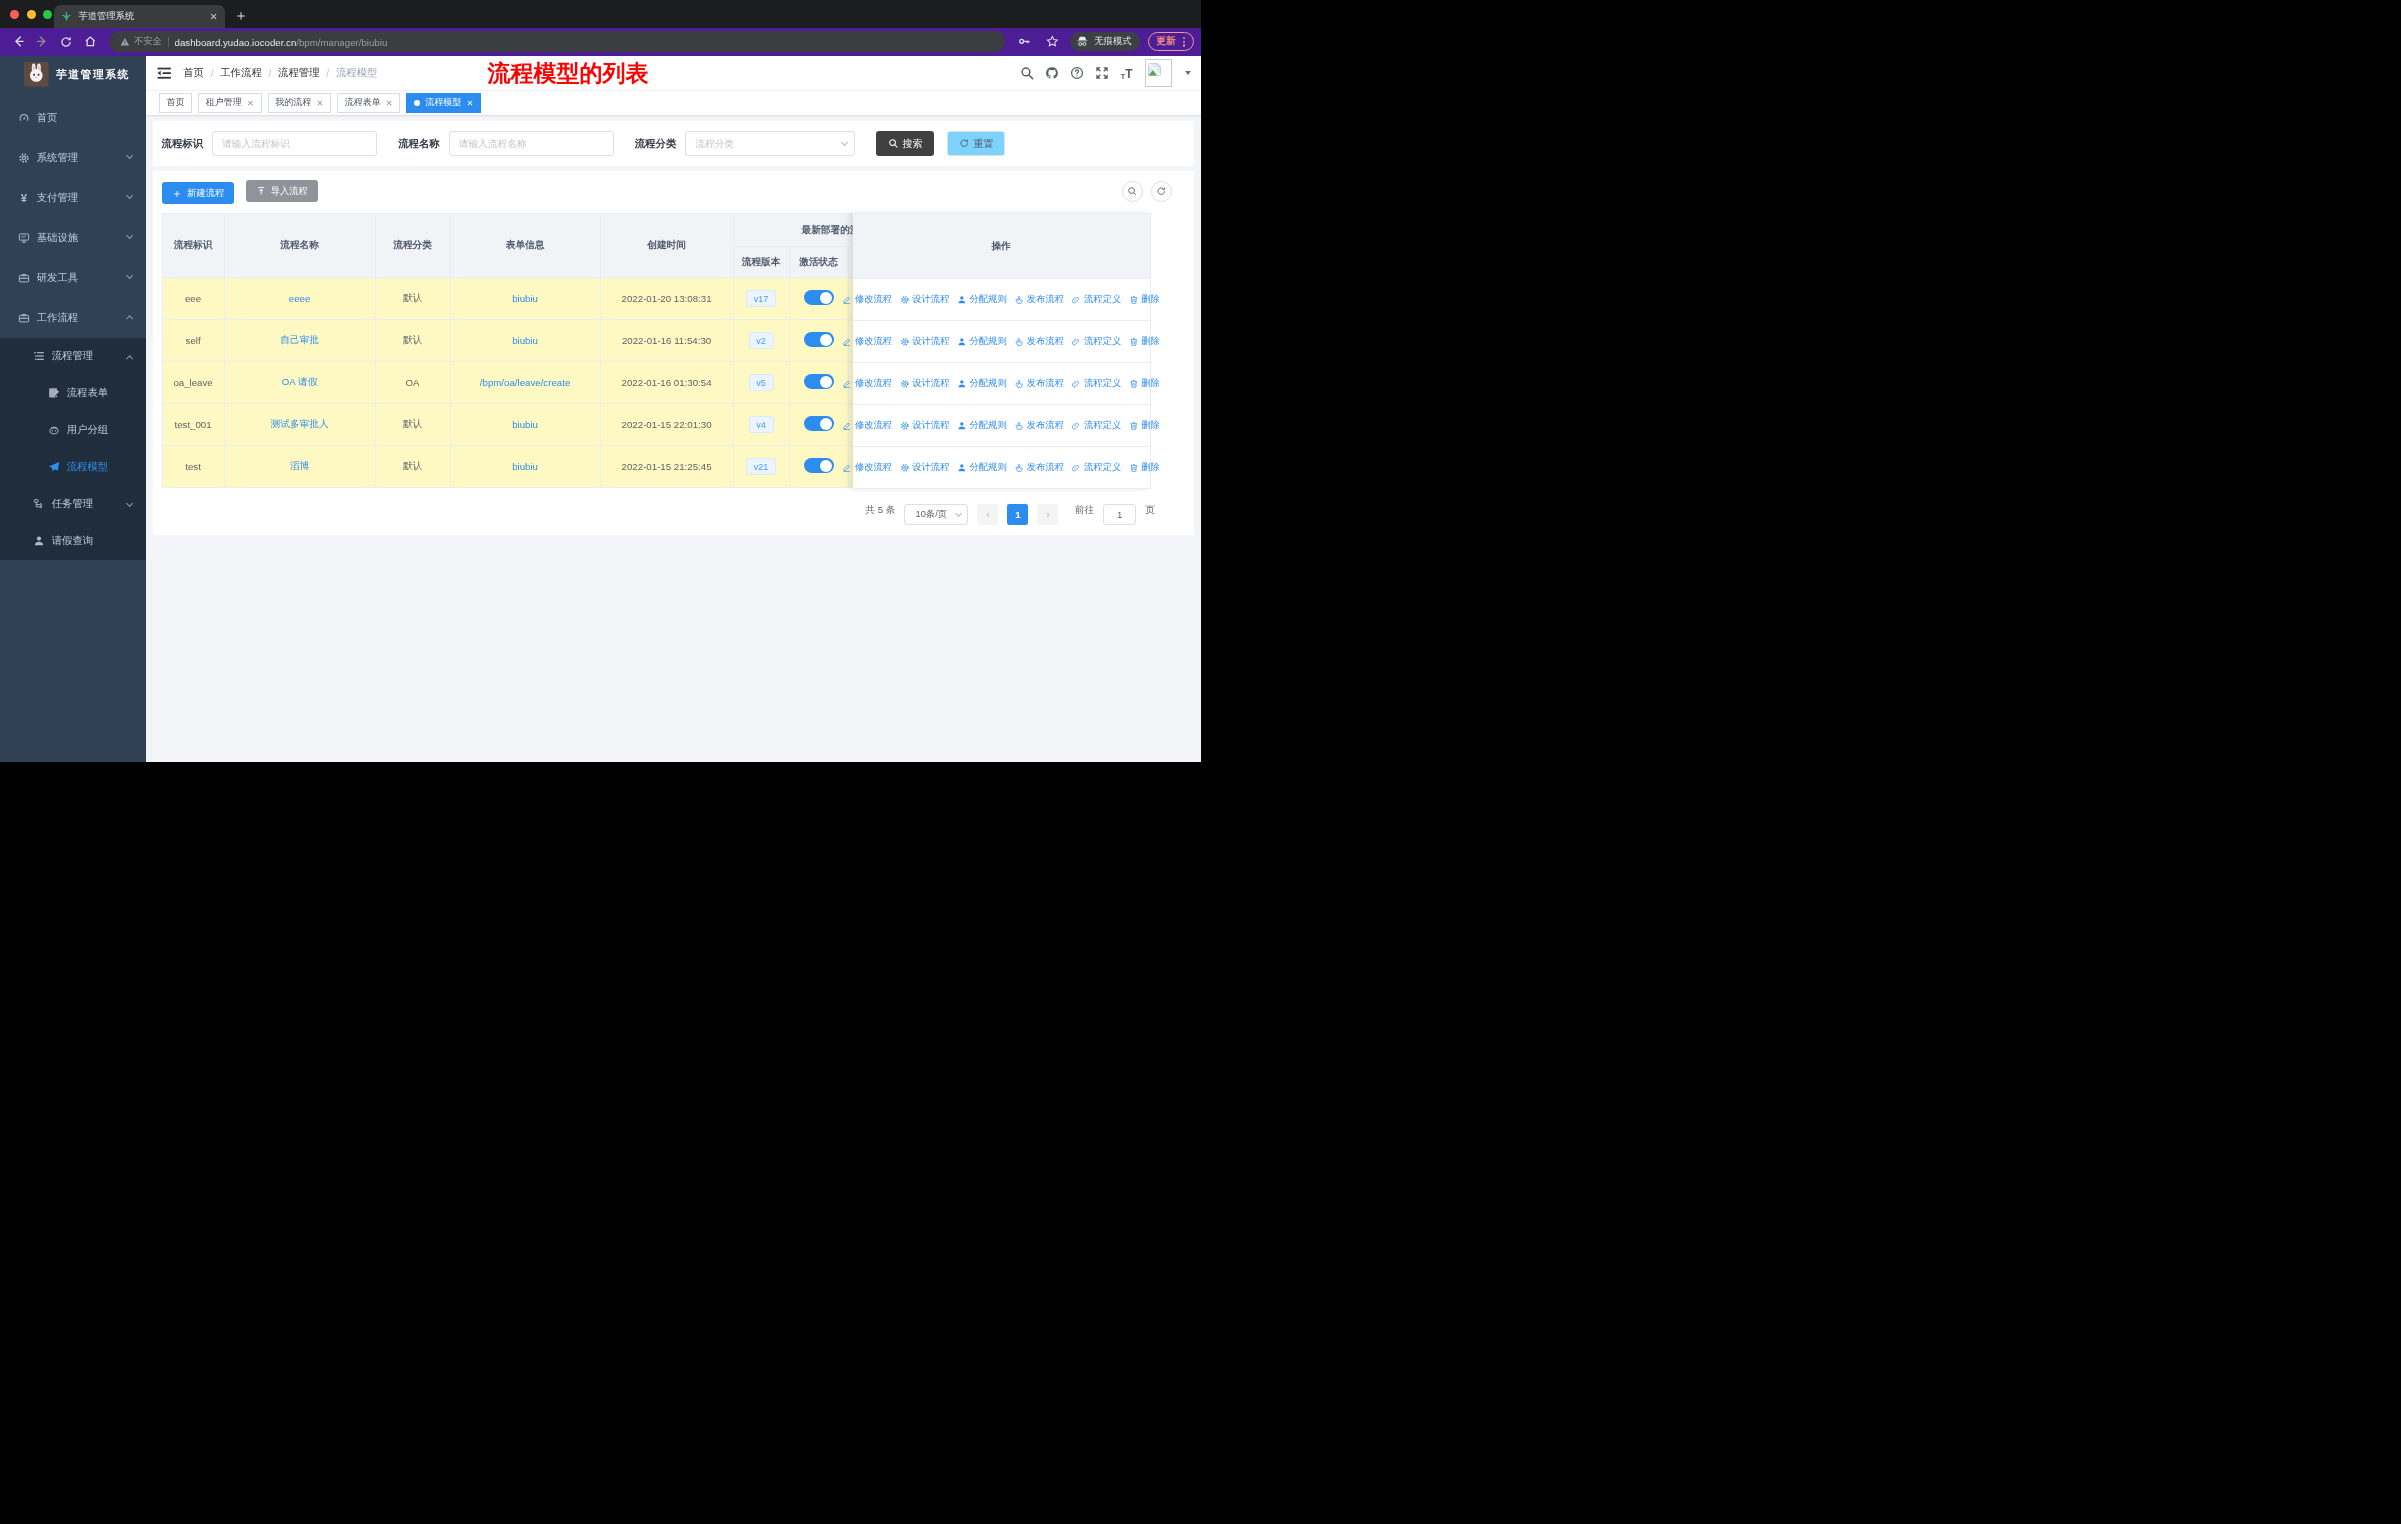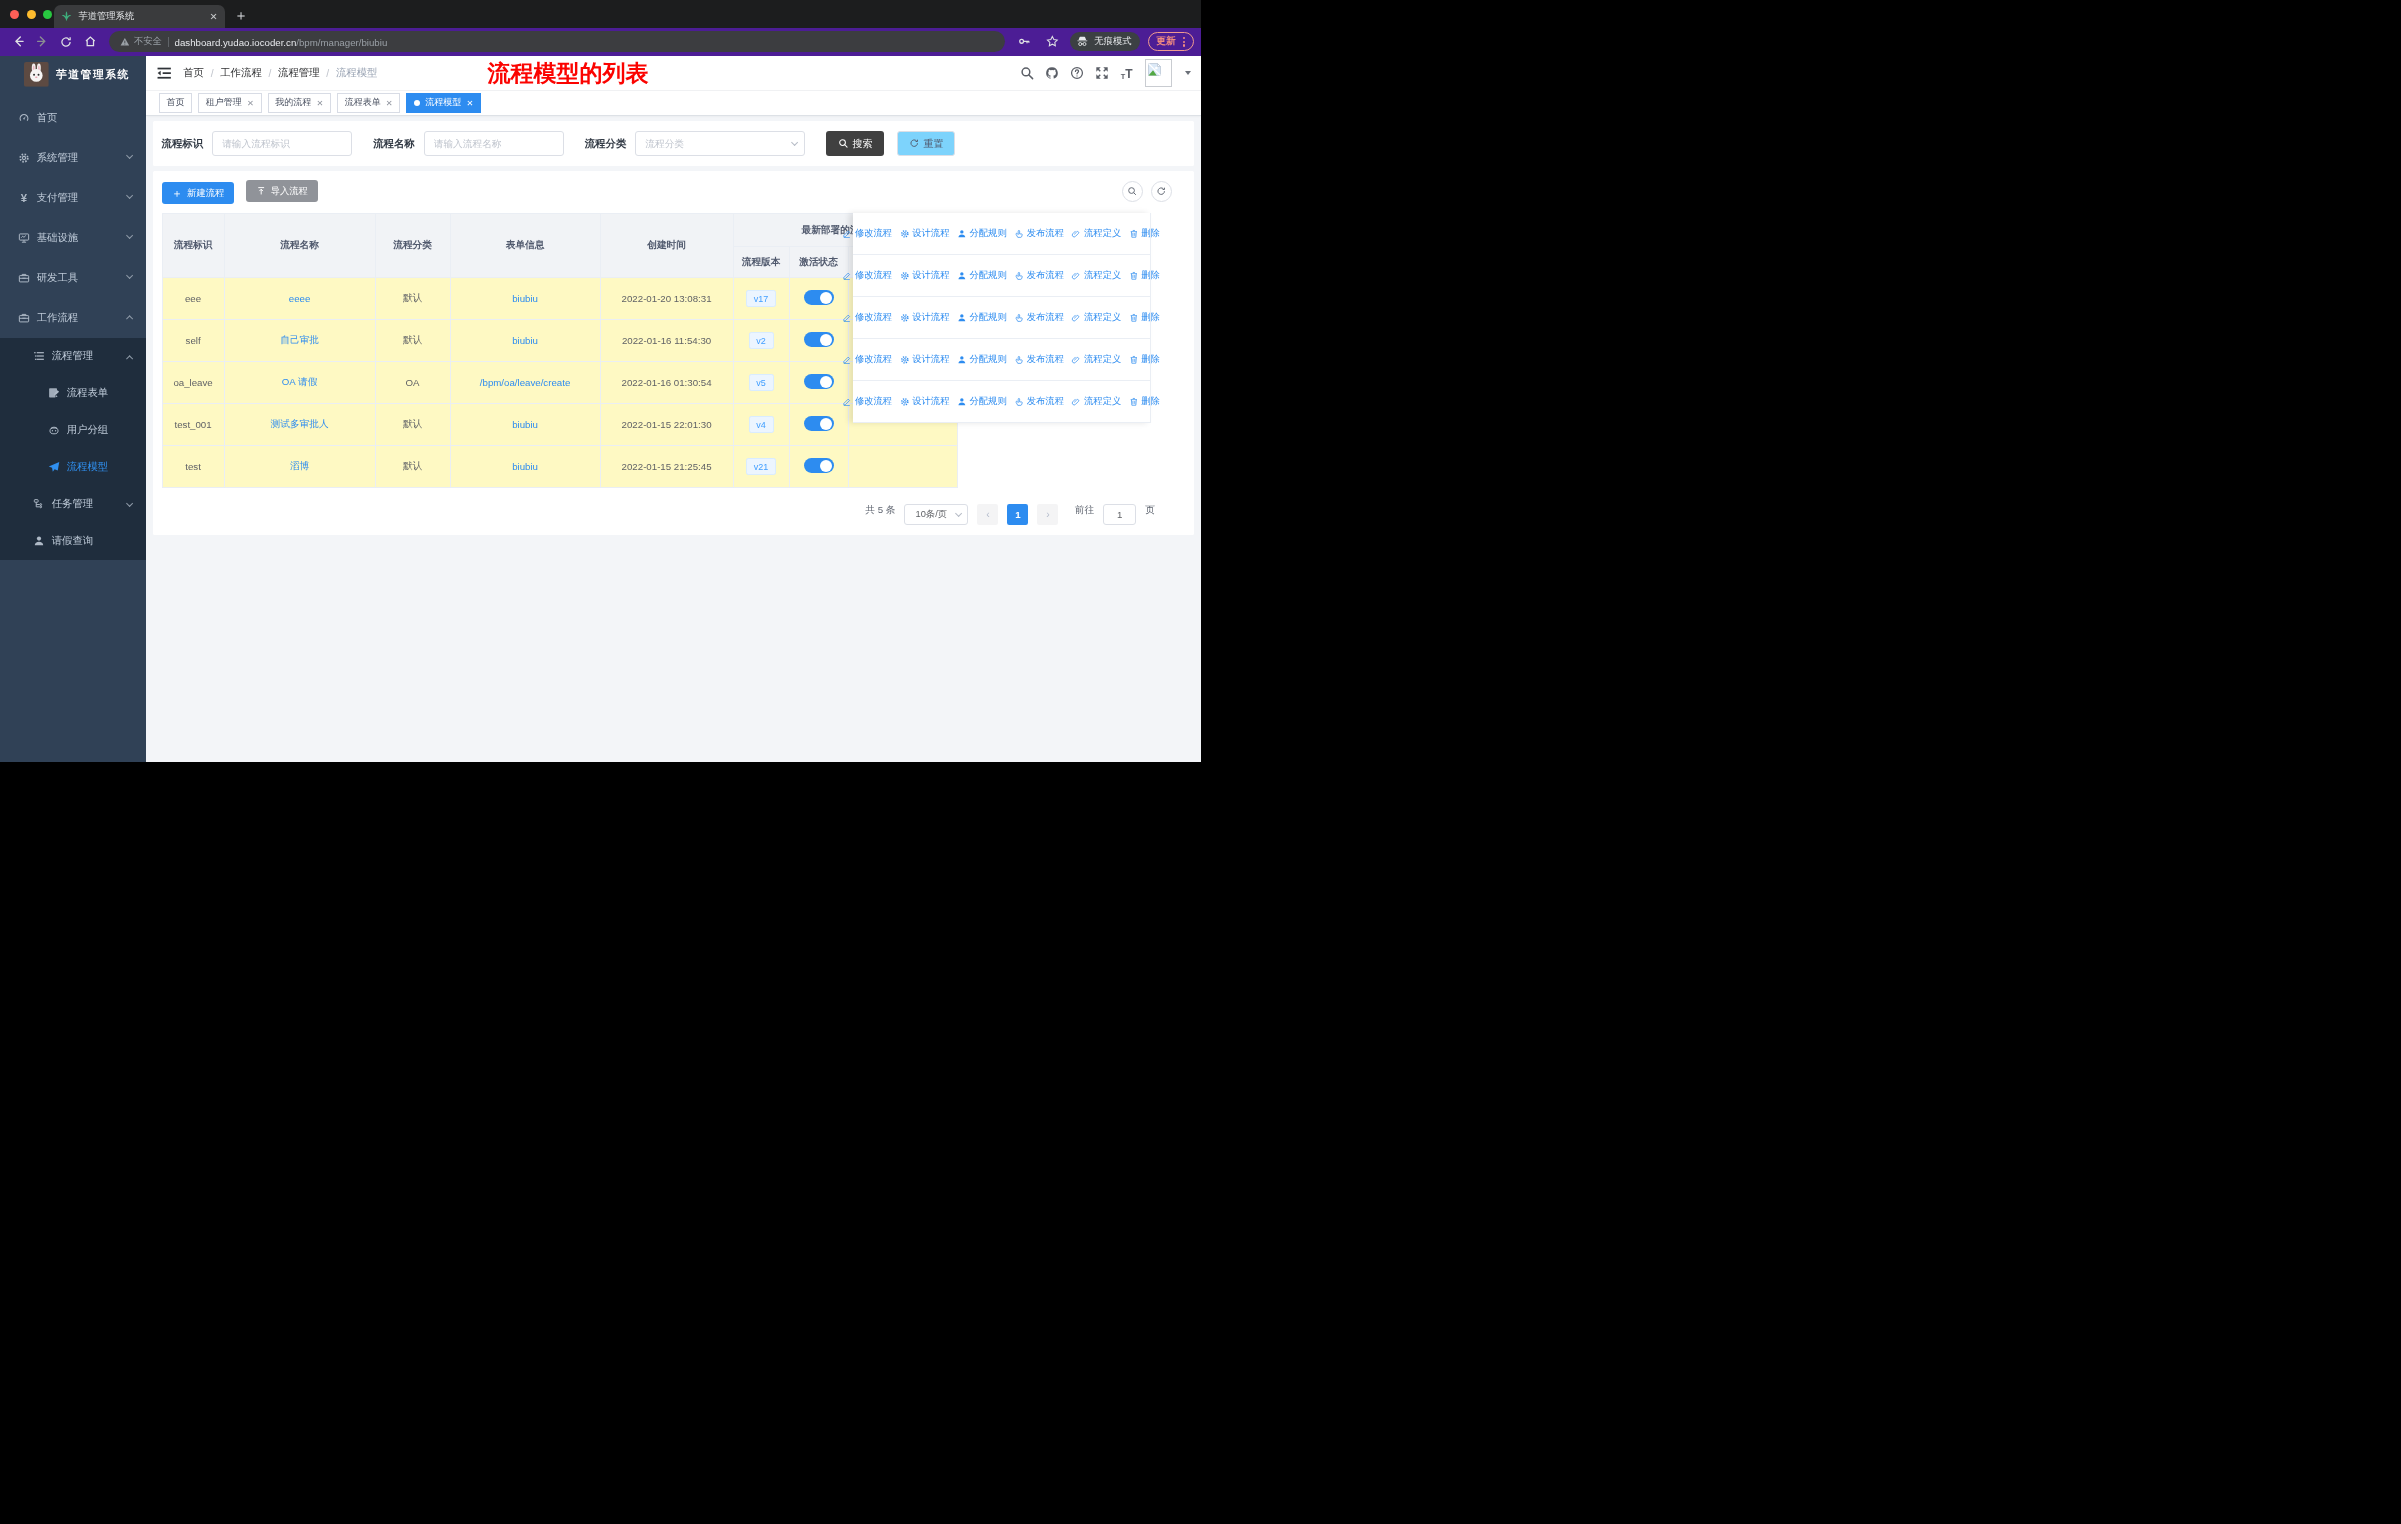--- a/index.html
+++ b/index.html
@@ -73,21 +73,21 @@
   .tag .x { color:#8f949e; font-size:8.2px; }
   .tag.active { background:#2d8cf0; border-color:#2d8cf0; color:#fff; }
   .tag.active .x { color:#fff; }
   .tag .dotw { width:6px; height:6px; background:#fff; border-radius:50%; }
 
   
   .content { flex:1; padding:5.2px 7.4px; overflow:hidden; }
   .card { background:#fff; border-radius:1.5px; }
   .search-card { height:45px; display:flex; align-items:center; padding:0 8.2px; margin-bottom:5.2px; }
   .f-label { font-size:10.4px; font-weight:700; color:#323a45; margin-right:9px; white-space:nowrap; }
-  .f-input { position:relative; width:140px; height:25px; border:0.7px solid #dcdfe6; border-radius:3px; background:#fff;
+  .f-input { position:relative; width:165px; height:25px; border:0.7px solid #dcdfe6; border-radius:3px; background:#fff;
              display:flex; align-items:center; padding:0 9px; margin-right:21px; }
   .f-input input { border:none; outline:none; width:100%; font-size:9.7px; color:#606266; background:transparent; font-family:inherit; }
   .f-input input::placeholder { color:#bfc4cd; }
   .f-select { width:170px; }
   .sel-caret { position:absolute; right:7.4px; width:5.2px; height:5.2px; border-right:1px solid #b6bcc6; border-bottom:1px solid #b6bcc6; transform:rotate(45deg); margin-top:-2.2px; }
   .btn { height:25px; border-radius:3px; font-size:10px; display:inline-flex; align-items:center; gap:4.5px; padding:0 10.4px; cursor:pointer; border:0.7px solid transparent; white-space:nowrap; }
   .btn .bico { width:10.4px; height:10.4px; }
   .btn-search { background:#404040; color:#fff; margin-right:13.4px; }
   .btn-reset { background:#7dd3fc; color:#515a6e; border-color:#dcdfe6; }
 
@@ -603,20 +603,21 @@
   <td>默认</td>
   <td><a class="blue">biubiu</a></td>
   <td>2022-01-15 21:25:45</td>
   <td><span class="vtag">v21</span></td>
   <td><span class="toggle"><i></i></span></td>
   <td></td>
  </tr>
                 </tbody>
               </table>
             <div class="fixed-col" id="fixed-col">
+                <div class="fc-head">操作</div>
                 <div class="fc-row">
                   <span class="act"><span class="aico">
                       <svg viewBox="0 0 16 16" fill="none" stroke="currentColor" stroke-width="1.2">
                         <path d="M3 10.7 10.2 3.5l2.3 2.3L5.3 13H3z"></path>
                         <path d="M3 14.2h10"></path>
                       </svg>
                     </span>修改流程</span>
                   <span class="act"><span class="aico">
                       <svg viewBox="0 0 16 16" fill="none" stroke="currentColor">
                         <circle cx="8" cy="8" r="5" stroke-width="2.4" stroke-dasharray="2.1 1.85"></circle>

